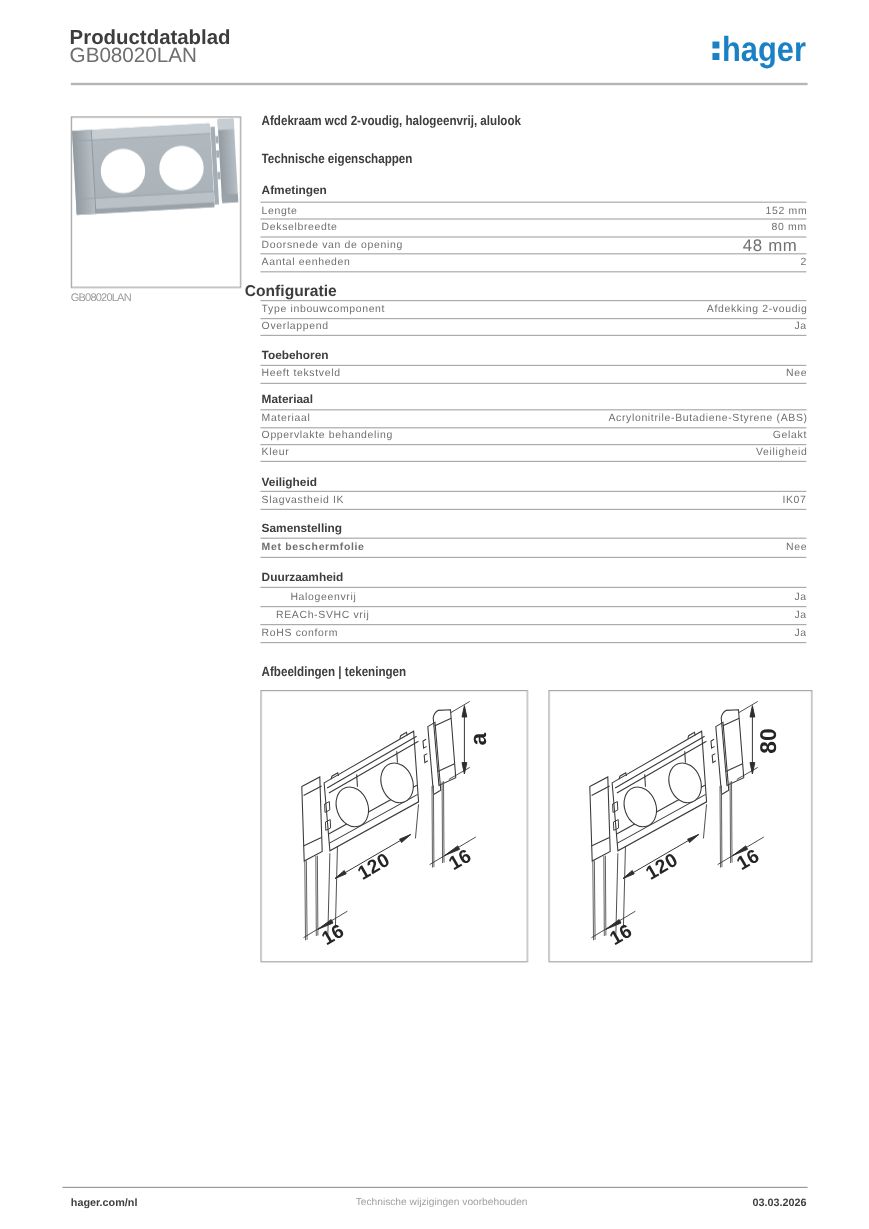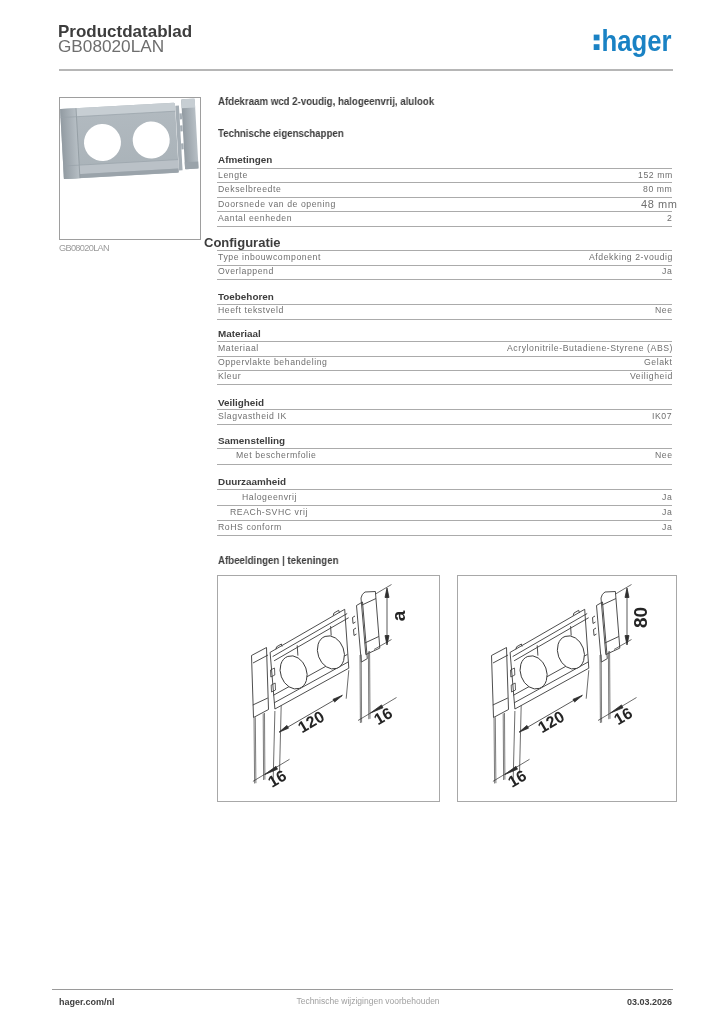--- a/index.html
+++ b/index.html
@@ -83,21 +83,21 @@
 <div style="position:absolute;left:217px;top:182.3px;width:455px;height:1px;background:#ababab;"></div>
 
 <div style="position:absolute;left:218px;top:185.1px;font-size:8.7px;line-height:9.7px;font-weight:normal;color:#6f6f6f;white-space:nowrap;letter-spacing:0.56px;">Dekselbreedte</div>
 
 <div style="position:absolute;right:51.4px;text-align:right;top:185.1px;font-size:8.7px;line-height:9.7px;font-weight:normal;color:#6f6f6f;white-space:nowrap;letter-spacing:0.56px;">80 mm</div>
 
 <div style="position:absolute;left:217px;top:196.7px;width:455px;height:1px;background:#ababab;"></div>
 
 <div style="position:absolute;left:218px;top:199.5px;font-size:8.7px;line-height:9.7px;font-weight:normal;color:#6f6f6f;white-space:nowrap;letter-spacing:0.56px;">Doorsnede van de opening</div>
 
-<div style="position:absolute;right:47px;text-align:center;top:199.5px;font-size:11px;line-height:9.7px;font-weight:normal;color:#6f6f6f;white-space:nowrap;letter-spacing:0.56px;">48 mm</div>
+<div style="position:absolute;right:59px;text-align:center;top:199.5px;font-size:14px;line-height:9.7px;font-weight:normal;color:#6f6f6f;white-space:nowrap;letter-spacing:0.56px;">48 mm</div>
 
 <div style="position:absolute;left:217px;top:211.1px;width:455px;height:1px;background:#ababab;"></div>
 
 <div style="position:absolute;left:218px;top:213.9px;font-size:8.7px;line-height:9.7px;font-weight:normal;color:#6f6f6f;white-space:nowrap;letter-spacing:0.56px;">Aantal eenheden</div>
 
 <div style="position:absolute;right:51.4px;text-align:right;top:213.9px;font-size:8.7px;line-height:9.7px;font-weight:normal;color:#6f6f6f;white-space:nowrap;letter-spacing:0.56px;">2</div>
 
 <div style="position:absolute;left:217px;top:225.5px;width:455px;height:1px;background:#ababab;"></div>
 
 <div style="position:absolute;left:204px;top:238.4px;font-size:13px;line-height:10.9px;font-weight:bold;color:#3d3d3d;white-space:nowrap;">Configuratie</div>
@@ -155,21 +155,21 @@
 <div style="position:absolute;left:218px;top:411.7px;font-size:8.7px;line-height:9.7px;font-weight:normal;color:#6f6f6f;white-space:nowrap;letter-spacing:0.56px;">Slagvastheid IK</div>
 
 <div style="position:absolute;right:51.4px;text-align:right;top:411.7px;font-size:8.7px;line-height:9.7px;font-weight:normal;color:#6f6f6f;white-space:nowrap;letter-spacing:0.56px;">IK07</div>
 
 <div style="position:absolute;left:217px;top:424.2px;width:455px;height:1px;background:#ababab;"></div>
 
 <div style="position:absolute;left:218px;top:436.4px;font-size:9.9px;line-height:10.9px;font-weight:bold;color:#3d3d3d;white-space:nowrap;">Samenstelling</div>
 
 <div style="position:absolute;left:217px;top:448.2px;width:455px;height:1px;background:#ababab;"></div>
 
-<div style="position:absolute;left:218px;top:450.8px;font-size:8.7px;line-height:9.7px;font-weight:normal;color:#6f6f6f;white-space:nowrap;letter-spacing:0.56px;margin-left:18px;">Met beschermfolie</div>
+<div style="position:absolute;left:218px;top:450.8px;font-size:8.7px;line-height:9.7px;font-weight:bold;color:#6f6f6f;white-space:nowrap;letter-spacing:0.56px;">Met beschermfolie</div>
 
 <div style="position:absolute;right:51.4px;text-align:right;top:450.8px;font-size:8.7px;line-height:9.7px;font-weight:normal;color:#6f6f6f;white-space:nowrap;letter-spacing:0.56px;">Nee</div>
 
 <div style="position:absolute;left:217px;top:463.5px;width:455px;height:1px;background:#ababab;"></div>
 
 <div style="position:absolute;left:218px;top:476.5px;font-size:9.9px;line-height:10.9px;font-weight:bold;color:#3d3d3d;white-space:nowrap;">Duurzaamheid</div>
 
 <div style="position:absolute;left:217px;top:489.3px;width:455px;height:1px;background:#ababab;"></div>
 
 <div style="position:absolute;left:218px;top:492.8px;font-size:8.7px;line-height:9.7px;font-weight:normal;color:#6f6f6f;white-space:nowrap;letter-spacing:0.56px;padding-left:24px;">Halogeenvrij</div>

